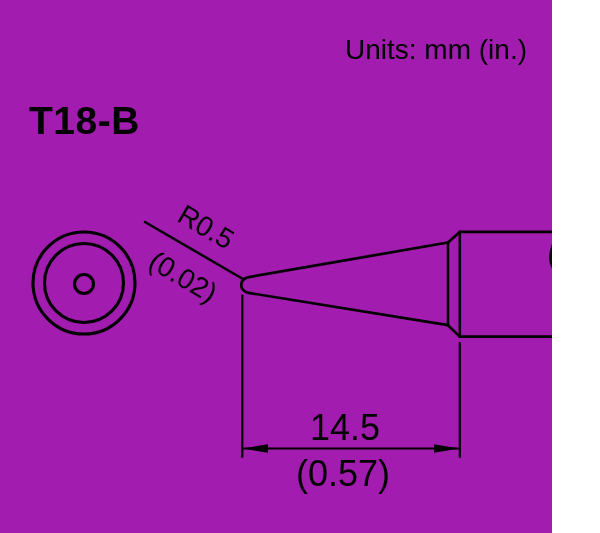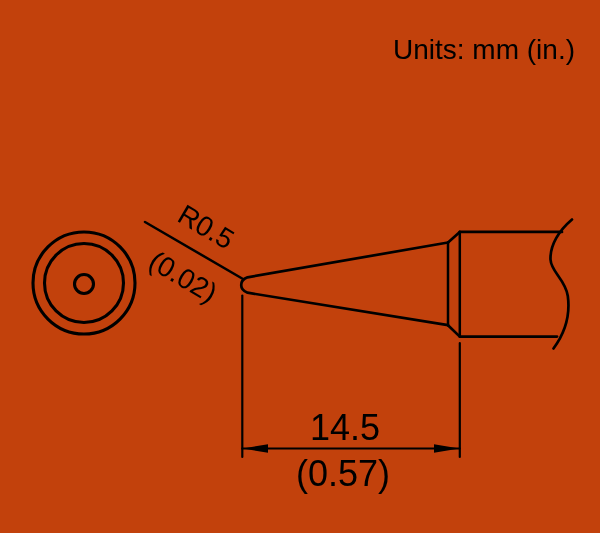--- a/index.html
+++ b/index.html
@@ -2,23 +2,23 @@
 <html><head>
 <meta charset="utf-8">
 <style>
   html, body {
     margin: 0;
     padding: 0;
     background: #ffffff;
   }
   .canvas {
     position: relative;
-    width: 600px;
+    width: 552px;
     height: 533px;
-    background: #c2410c;
+    background: #a21caf;
     overflow: hidden;
     font-family: "Liberation Sans", sans-serif;
     color: #000000;
   }
   .units-label {
     position: absolute;
     top: 35px;
     right: 25px;
     font-size: 28px;
     line-height: 1.1;
@@ -54,20 +54,21 @@
     stroke: none;
   }
 </style>
 </head>
 <body>
 
 <div class="canvas">
 
   <div class="units-label">Units: mm (in.)</div>
 
+  <div class="model-title">T18-B</div>
 
   <svg class="drawing" width="600" height="533" viewBox="0 0 600 533">
 
     <g class="stroked" stroke="#000000">
 
       <circle cx="84" cy="283" r="51" stroke-width="3.1"></circle>
       <circle cx="84" cy="283" r="39.5" stroke-width="3.1"></circle>
       <circle cx="84" cy="284" r="9.5" stroke-width="3.1"></circle>
 
       <line x1="145" y1="222" x2="243" y2="279" stroke-width="2.5"></line>

